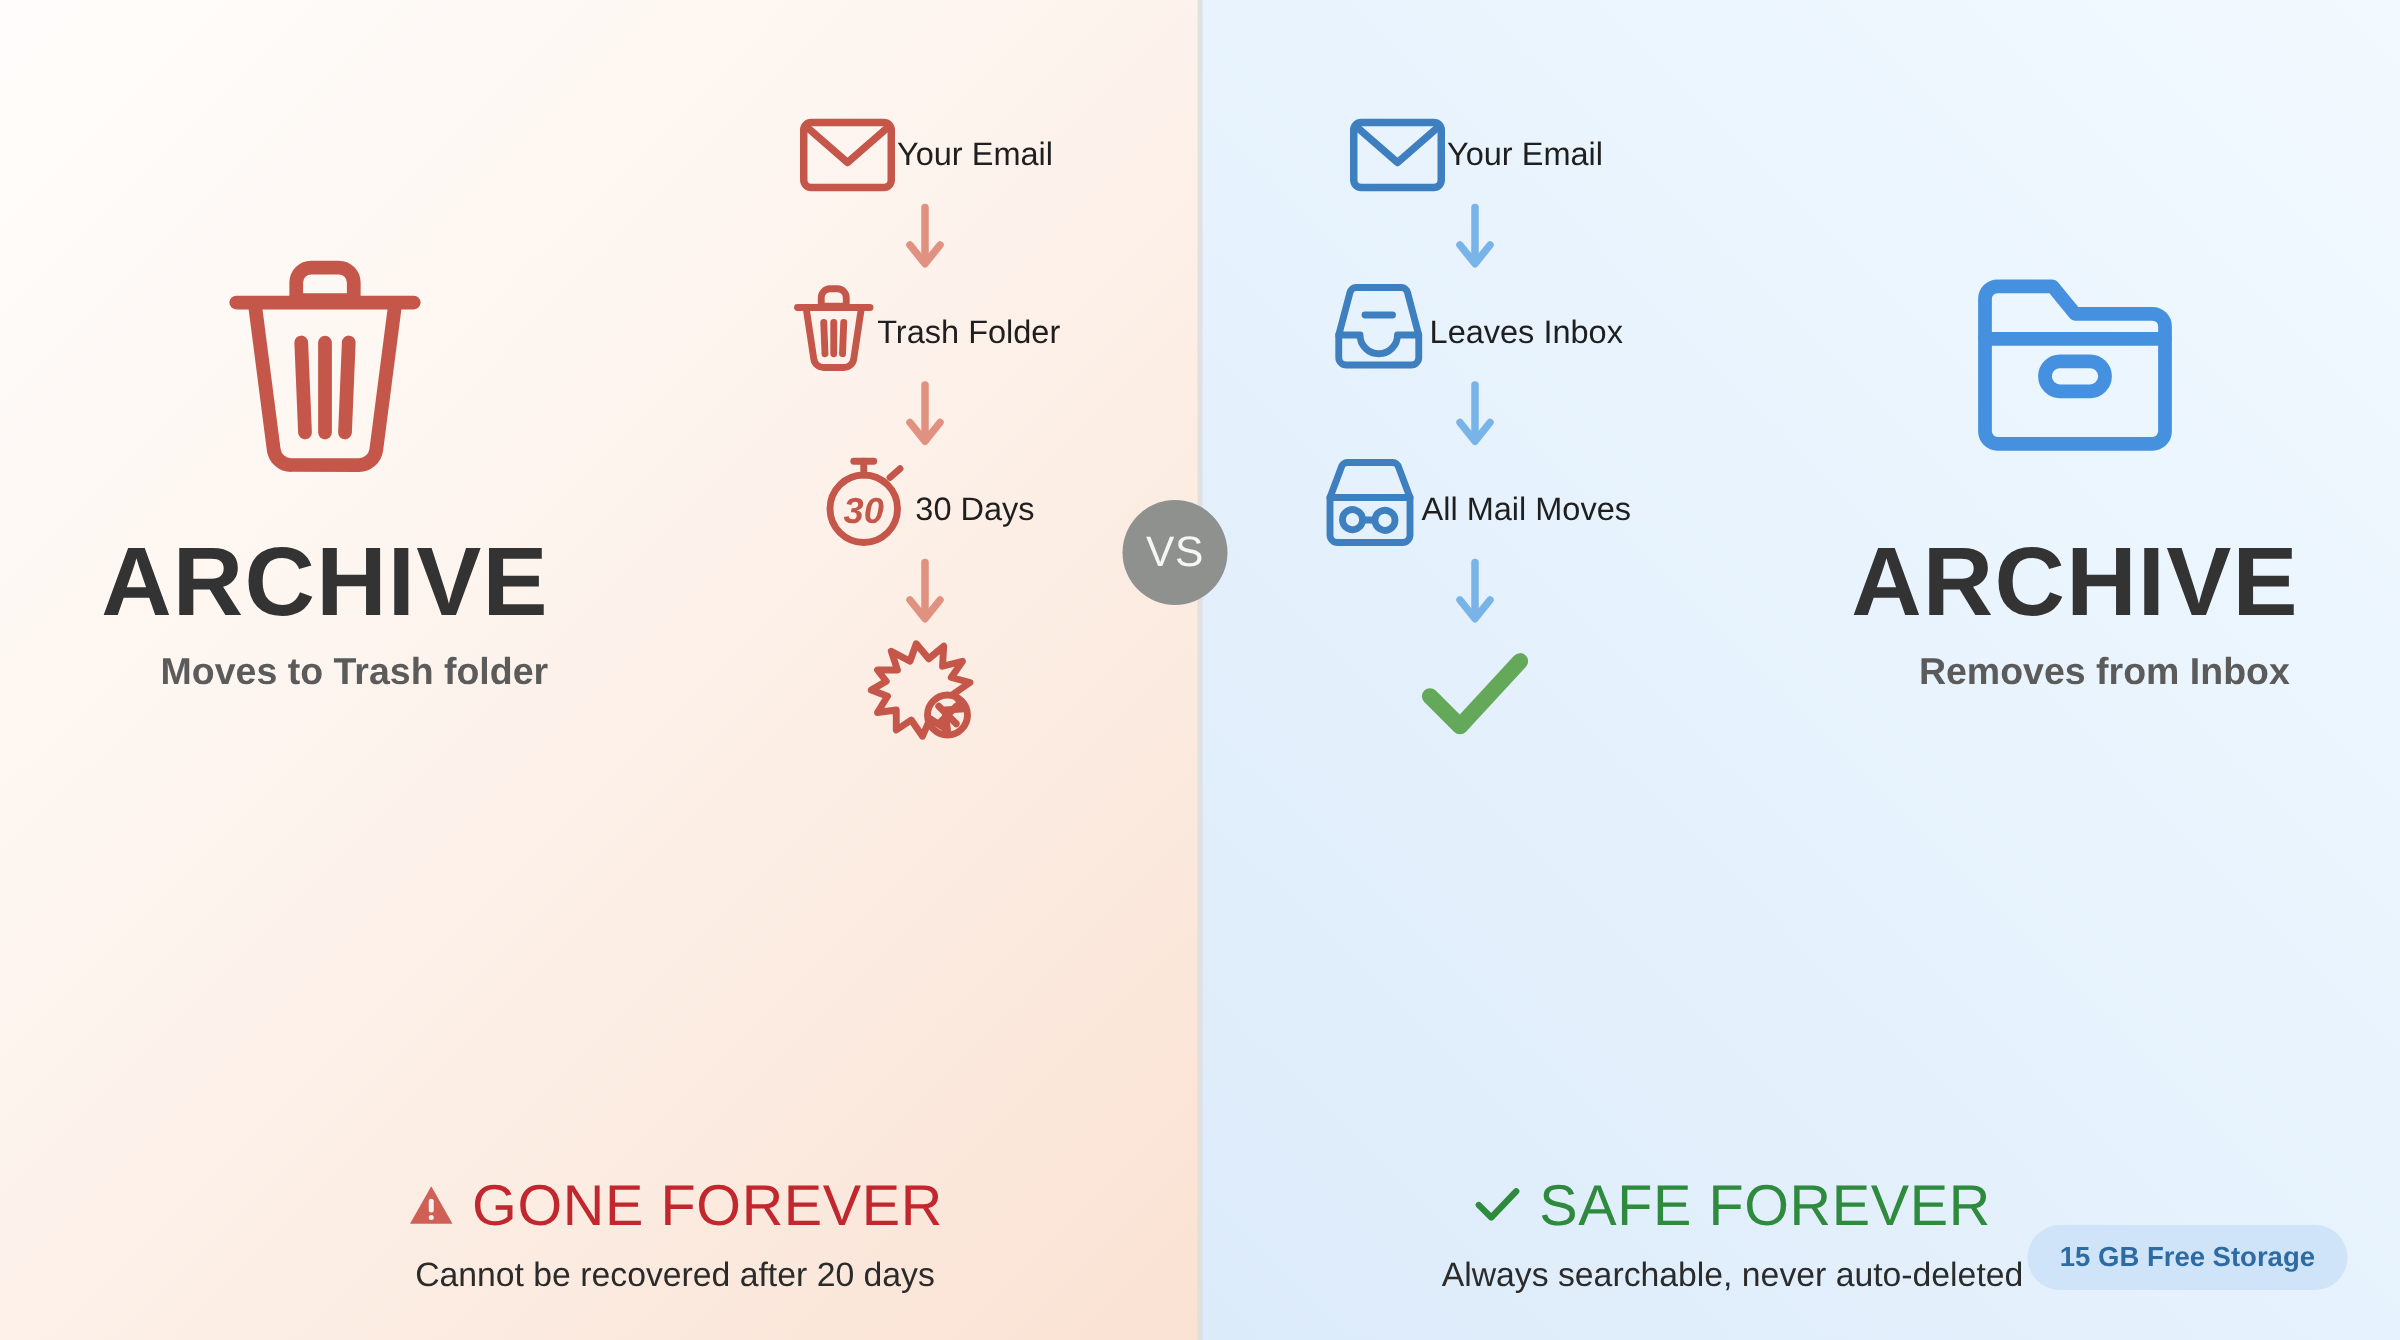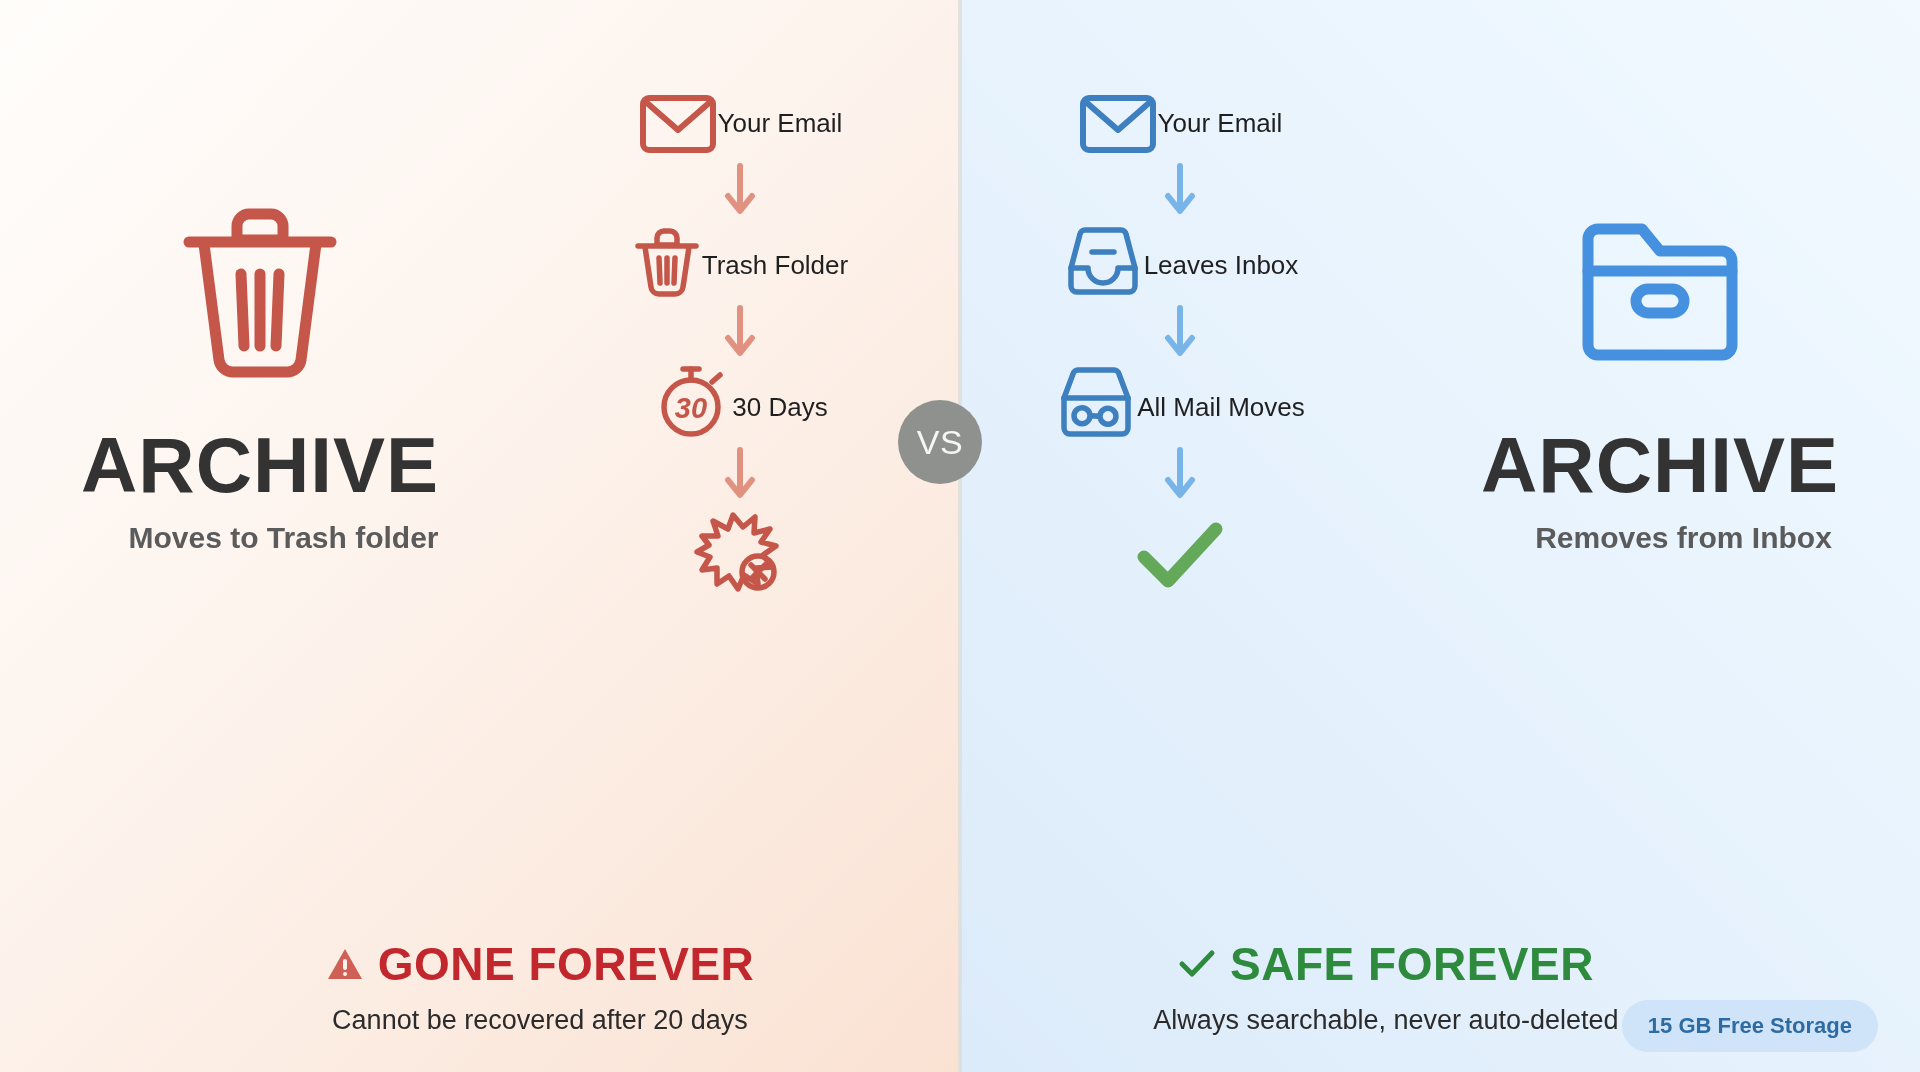--- a/index.html
+++ b/index.html
@@ -136,21 +136,21 @@
     width: 100%;
     text-align: center;
   }
 
   .footer-head {
     display: flex;
     align-items: center;
     justify-content: center;
     gap: 14px;
     font-size: 46px;
-    font-weight: bold;
+    font-weight: normal;
     letter-spacing: .5px;
   }
   .footer-head.red { color: #c1272d; }
   .footer-head.green { color: #2e8b3d; }
 
   .footer-sub {
     margin-top: 14px;
     font-size: 27px;
     color: #2b2b2b;
   }
@@ -175,21 +175,21 @@
     display: flex;
     align-items: center;
     justify-content: center;
     z-index: 5;
   }
 
   
   .storage-pill {
     position: absolute;
     right: 42px;
-    bottom: 20px;
+    bottom: 40px;
     background: #cfe4f8;
     color: #2f6ba3;
     font-size: 22px;
     font-weight: bold;
     padding: 13px 26px;
     border-radius: 26px;
     z-index: 4;
   }
 
   svg { display: block; }

